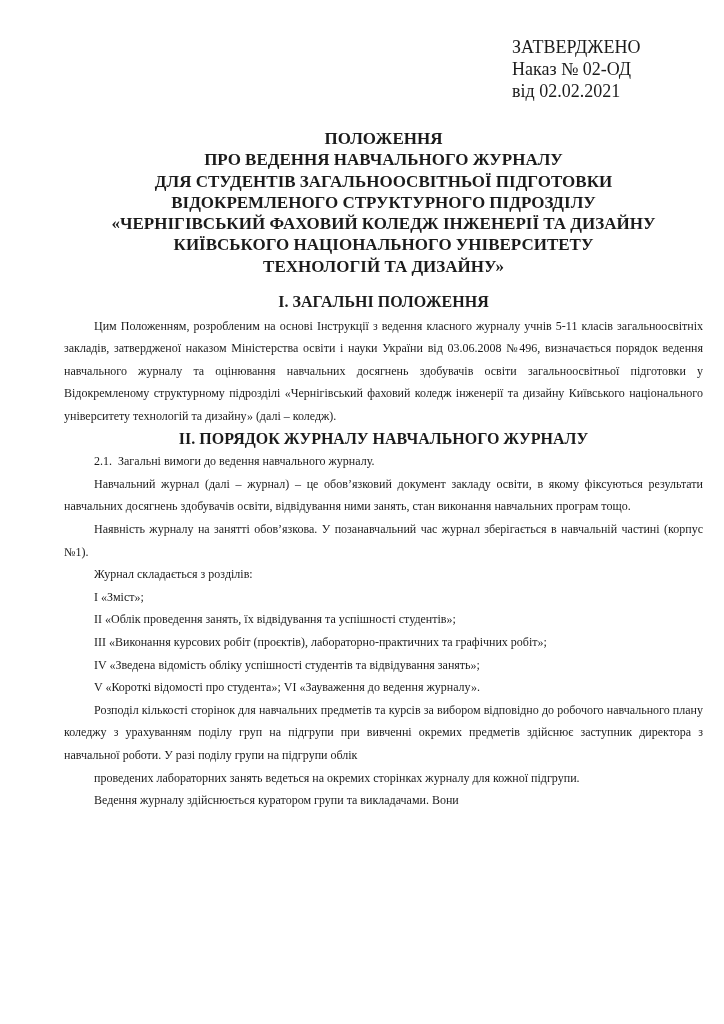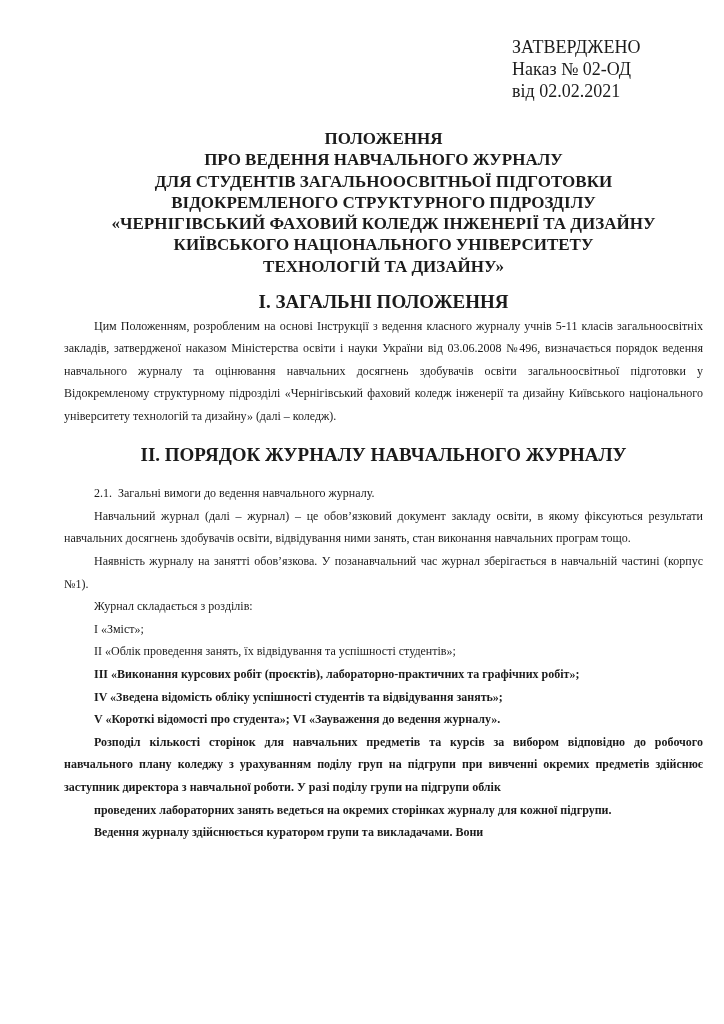--- a/index.html
+++ b/index.html
@@ -23,33 +23,33 @@
   .title-block {
     margin-top: 26px;
     text-align: center;
     font-weight: bold;
     font-size: 17px;
     line-height: 21.3px;
   }
   .heading {
     text-align: center;
     font-weight: bold;
-    font-size: 19px;
+    font-size: 16px;
     line-height: 22.6px;
-    margin: 16px;
+    margin: 0;
   }
   .heading.first { margin-top: 14px; margin-bottom: 1px; }
   .p {
     font-size: 12px;
     line-height: 22.6px;
     text-align: justify;
     text-indent: 30px;
     margin: 0;
   }
-  .bold { font-weight: bold; }
+  .bold { font-weight: normal; }
 </style>
 </head>
 <body>
 
 <div class="page">
 
   <div class="approval">
     <div>ЗАТВЕРДЖЕНО</div>
     <div>Наказ № 02-ОД</div>
     <div>від 02.02.2021</div>

